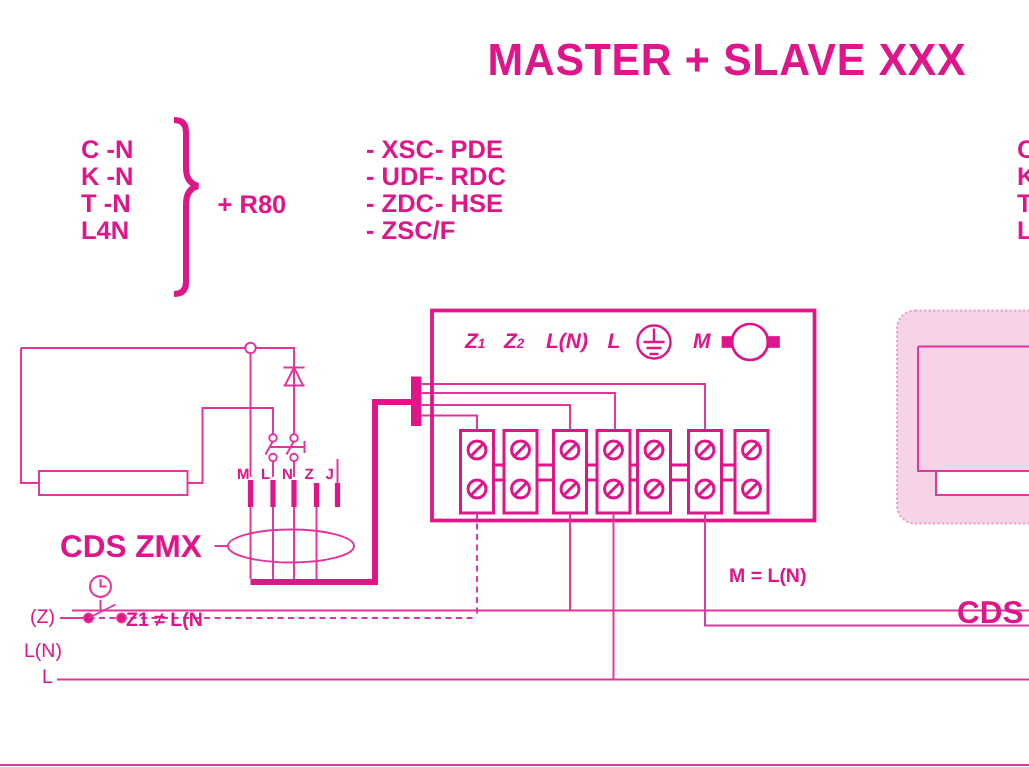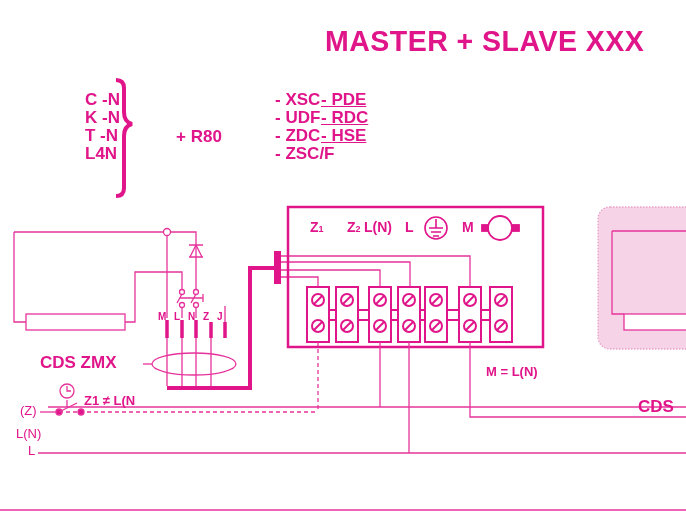--- a/index.html
+++ b/index.html
@@ -1,22 +1,22 @@
 <!DOCTYPE html>
 <html><head>
   <meta charset="utf-8">
   <style>
     html, body { margin: 0; padding: 0; background: #ffffff; }
     body { width: 686px; height: 511px; overflow: hidden; position: relative; font-family: "Liberation Sans", sans-serif; }
     .txt { position: absolute; color: #e0158a; font-family: "Liberation Sans", sans-serif; font-weight: bold; white-space: nowrap; }
     .title { left: 325px; top: 24px; font-size: 30px; letter-spacing: 0.5px; transform: scaleX(0.95); transform-origin: left top; }
-    .list { font-size: 17px; line-height: 18px; margin-left: 31px; }
-    .small { font-size: 13px; }
-    .big { font-size: 17px; }
-    .it { }
+    .list { font-size: 17px; line-height: 18px; }
+    .small { font-size: 13px; margin-top: 12px; }
+    .big { font-size: 21px; }
+    .it { font-style: italic; }
     svg.diag { position: absolute; left: 0; top: 0; }
   </style>
 </head>
 <body>
 
 <svg class="diag" width="686" height="511" viewBox="0 0 686 511">
   <g fill="none" stroke="#e6339b" stroke-width="1.3">
 
     <path d="M116 80 Q124 80 124 88 L124 112 Q124 122 132 124 Q124 126 124 136 L124 188 Q124 196 116 196" stroke="#e0158a" stroke-width="4"></path>
 
@@ -148,41 +148,41 @@
   <div>T -N</div>
   <div>L4N</div>
 </div>
 <div class="txt list" style="left:145px; top:128px;">+ R80</div>
 <div class="txt list" style="left:244px; top:91px;">
   <div>- XSC</div>
   <div>- UDF</div>
   <div>- ZDC</div>
   <div>- ZSC/F</div>
 </div>
-<div class="txt list" style="left:290px; top:91px;text-decoration:underline;">
+<div class="txt list" style="left:290px; top:91px;">
   <div>- PDE</div>
   <div>- RDC</div>
   <div>- HSE</div>
 </div>
 
 <div class="txt list" style="left:678px; top:91px;">
   <div>C</div>
   <div>K</div>
   <div>T</div>
   <div>L</div>
 </div>
 
 <div class="txt" style="left:158px; top:311px; font-size:10px;">M</div>
 <div class="txt" style="left:174px; top:311px; font-size:10px;">L</div>
 <div class="txt" style="left:188px; top:311px; font-size:10px;">N</div>
 <div class="txt" style="left:203px; top:311px; font-size:10px;">Z</div>
 <div class="txt" style="left:217px; top:311px; font-size:10px;">J</div>
 
 <div class="txt it" style="left:310px; top:219px; font-size:14px;"><span>Z</span><span style="font-size:9px;">1</span></div>
-<div class="txt it" style="left:347px; top:219px; font-size:14px;"><span>Z</span><span style="font-size:9px;">2</span></div>
+<div class="txt it" style="left:336px; top:219px; font-size:14px;"><span>Z</span><span style="font-size:9px;">2</span></div>
 <div class="txt it" style="left:364px; top:219px; font-size:14px;">L(N)</div>
 <div class="txt it" style="left:405px; top:219px; font-size:14px;">L</div>
 <div class="txt it" style="left:462px; top:219px; font-size:14px;">M</div>
 
 <div class="txt big" style="left:40px; top:353px;">CDS ZMX</div>
 <div class="txt big" style="left:638px; top:353px;margin-top:44px;">CDS</div>
 
 <div class="txt small" style="left:84px; top:393px;">Z1 ≠ L(N</div>
 <div class="txt small" style="left:486px; top:364px;">M = L(N)</div>
 

